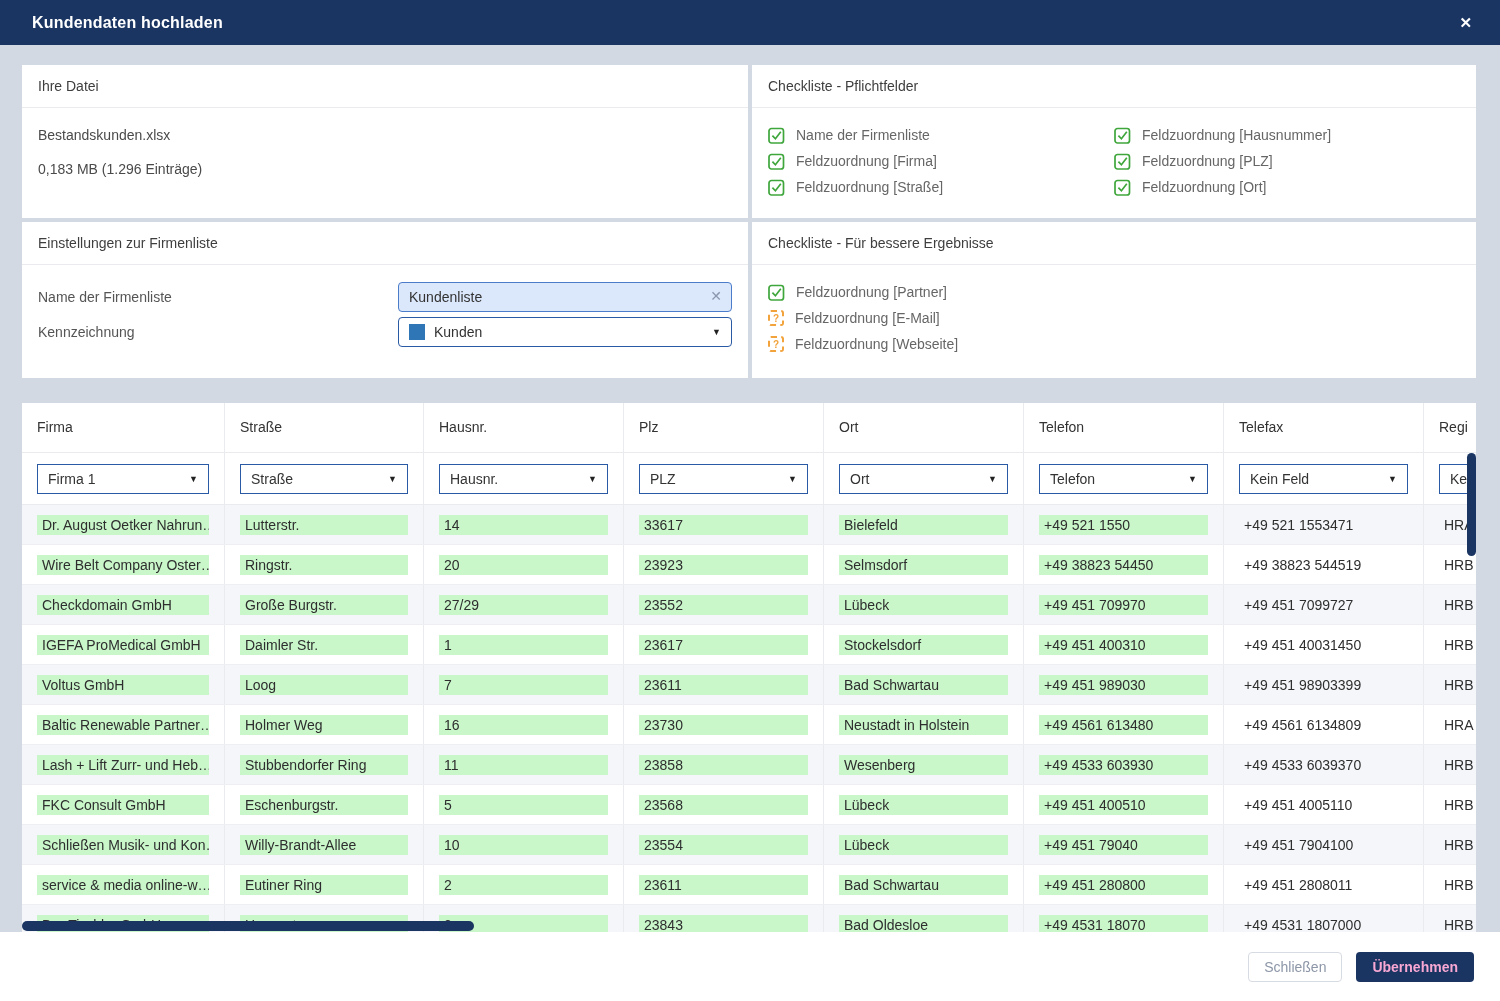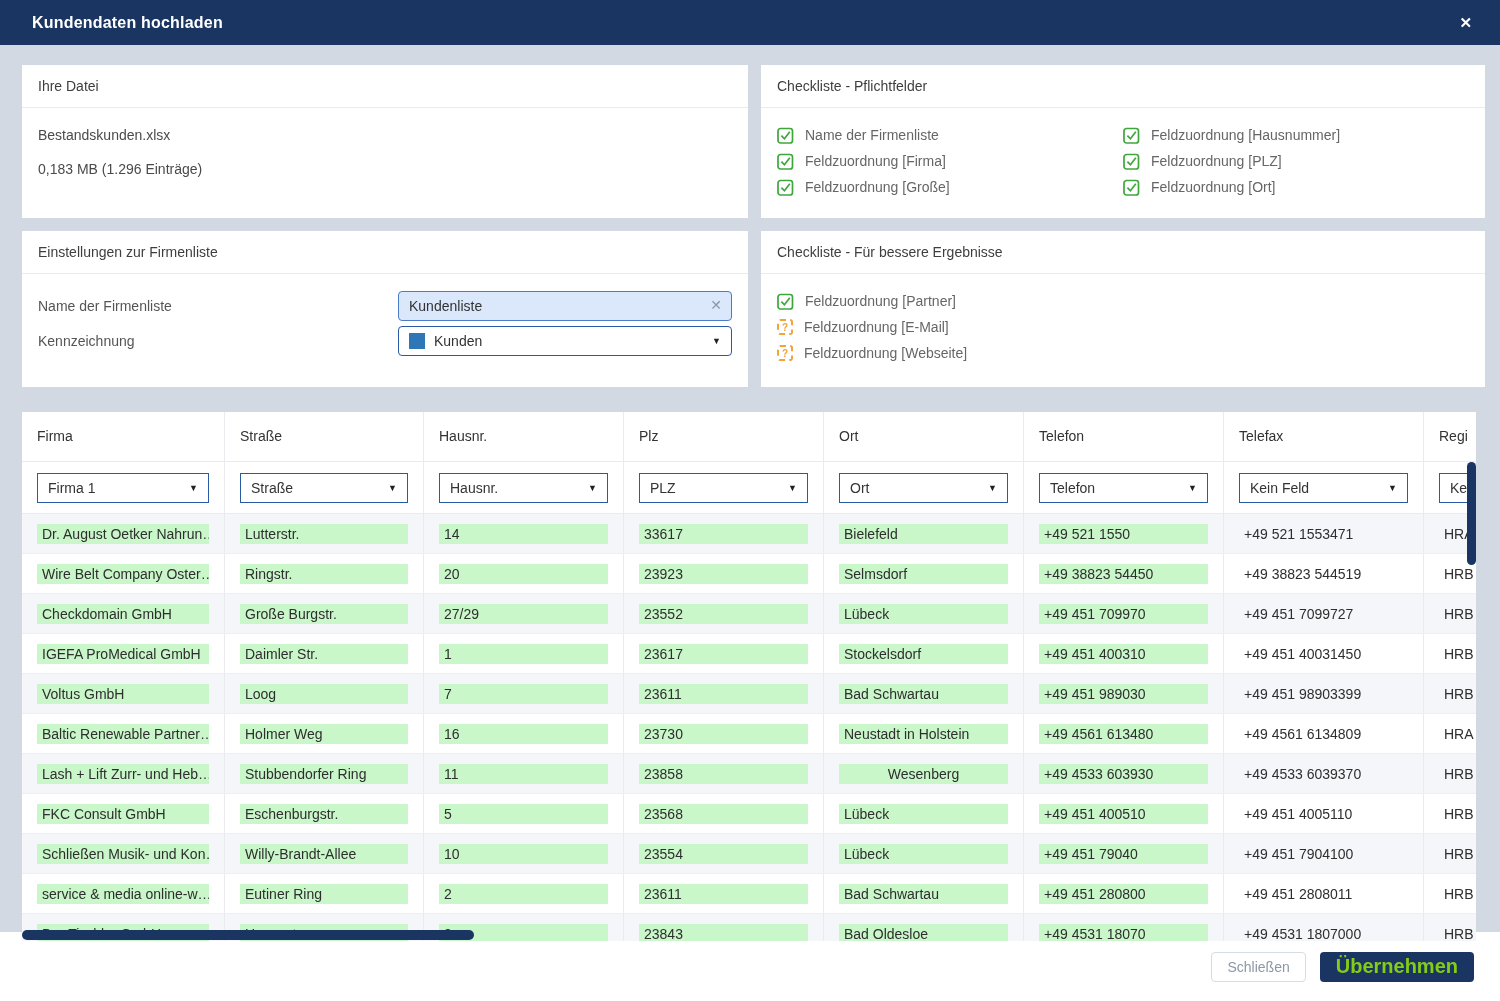--- a/index.html
+++ b/index.html
@@ -8,21 +8,21 @@
     --inputbg:#dbe7fb; --inputborder:#4b7cc9; --selborder:#2a5aa4;
   }
   *{margin:0;padding:0;box-sizing:border-box}
   body{width:1500px;height:1001px;overflow:hidden;background:#fff;
        font-family:"Liberation Sans",sans-serif;color:#333;}
   .modal-header{height:45px;background:var(--navy);color:#fff;display:flex;align-items:center;
        padding:0 28px 0 32px;}
   .modal-title{font-size:16px;font-weight:700;letter-spacing:.2px}
   .close-x{margin-left:auto;font-size:15px;font-weight:700;cursor:pointer;line-height:1}
   .modal-body{height:887px;background:#d3d9e2;padding:20px 24px 0 22px;}
-  .panel-grid{display:grid;grid-template-columns:726px 724px;gap:13px;grid-auto-rows:auto}
+  .panel-grid{display:grid;grid-template-columns:726px 724px;gap:4px;grid-auto-rows:auto}
   .panel{background:#fff;}
   .p-file{height:153px}.p-required{height:153px}.p-settings{height:156px}.p-better{height:156px}
   .panel-title{height:43px;line-height:43px;padding:0 16px;font-size:14px;color:#3e3e3e;
        border-bottom:1px solid var(--line);white-space:nowrap}
   .file-content{padding:19px 16px;font-size:14px;color:#4a4a4a}
   .file-name{margin-bottom:18px}
   .cl-content{padding:14px 16px 0}
   .cl-grid{display:grid;grid-template-columns:1fr 1fr;grid-template-rows:repeat(3,26px);grid-auto-flow:column}
   .cl-list .cl-item{height:26px}
   .cl-item{display:flex;align-items:center;gap:11px;font-size:14px;color:#666;height:26px}
@@ -57,21 +57,21 @@
   .pill{margin-left:15px;width:calc(100% - 30px);background:var(--green);padding:2px 5px;
        white-space:nowrap;overflow:hidden}
   .plain{padding-left:20px;white-space:nowrap;overflow:hidden}
   .vscroll{position:absolute;top:50px;right:0;width:9px;height:103px;background:var(--navy);border-radius:5px;cursor:pointer}
   .hscroll{position:absolute;bottom:1px;left:0;width:452px;height:10px;background:var(--navy);border-radius:5px;cursor:pointer}
   .modal-footer{height:69px;background:#fff;display:flex;align-items:center;justify-content:flex-end;
        gap:14px;padding-right:26px}
   .btn-secondary{height:30px;padding:0 15px;background:#fff;border:1px solid #d7dbe2;border-radius:4px;
        color:#8d97a8;font-size:14px;font-family:inherit;cursor:pointer}
   .btn-primary{height:30px;padding:0 16px;background:var(--navy);border:none;border-radius:4px;
-       color:#84cc16;font-size:20px;font-weight:700;font-family:inherit;cursor:pointer}
+       color:#f9a8d4;font-size:14px;font-weight:700;font-family:inherit;cursor:pointer}
 </style>
 </head>
 <body>
 
 <div class="modal-header">
   <span class="modal-title">Kundendaten hochladen</span>
   <span class="close-x">✕</span>
 </div>
 
 <div class="modal-body">
@@ -106,21 +106,21 @@
             </span>
             <span>Feldzuordnung [Firma]</span>
           </div>
           <div class="cl-item">
             <span>
               <svg class="ck-done" viewBox="0 0 17 17">
                 <rect x="1" y="1.5" width="14.5" height="14.5" rx="2.5" fill="none" stroke="#3fa63c" stroke-width="1.7"></rect>
                 <path d="M4.4 8.6l3 3.2 5.4-7" fill="none" stroke="#3fa63c" stroke-width="1.7"></path>
               </svg>
             </span>
-            <span>Feldzuordnung [Große]</span>
+            <span>Feldzuordnung [Straße]</span>
           </div>
           <div class="cl-item">
             <span>
               <svg class="ck-done" viewBox="0 0 17 17">
                 <rect x="1" y="1.5" width="14.5" height="14.5" rx="2.5" fill="none" stroke="#3fa63c" stroke-width="1.7"></rect>
                 <path d="M4.4 8.6l3 3.2 5.4-7" fill="none" stroke="#3fa63c" stroke-width="1.7"></path>
               </svg>
             </span>
             <span>Feldzuordnung [Hausnummer]</span>
           </div>
@@ -415,21 +415,21 @@
             </div>
             <div class="t-cell" style="width: 199px;">
               <span class="pill">Stubbendorfer Ring</span>
             </div>
             <div class="t-cell" style="width: 200px;">
               <span class="pill">11</span>
             </div>
             <div class="t-cell" style="width: 200px;">
               <span class="pill">23858</span>
             </div>
-            <div class="t-cell" style="width: 200px; text-align: center;">
+            <div class="t-cell" style="width: 200px;">
               <span class="pill">Wesenberg</span>
             </div>
             <div class="t-cell" style="width: 200px;">
               <span class="pill">+49 4533 603930</span>
             </div>
             <div class="t-cell" style="width: 200px;">
               <span class="plain">+49 4533 6039370</span>
             </div>
             <div class="t-cell" style="width: 200px;">
               <span class="plain">HRB</span>

